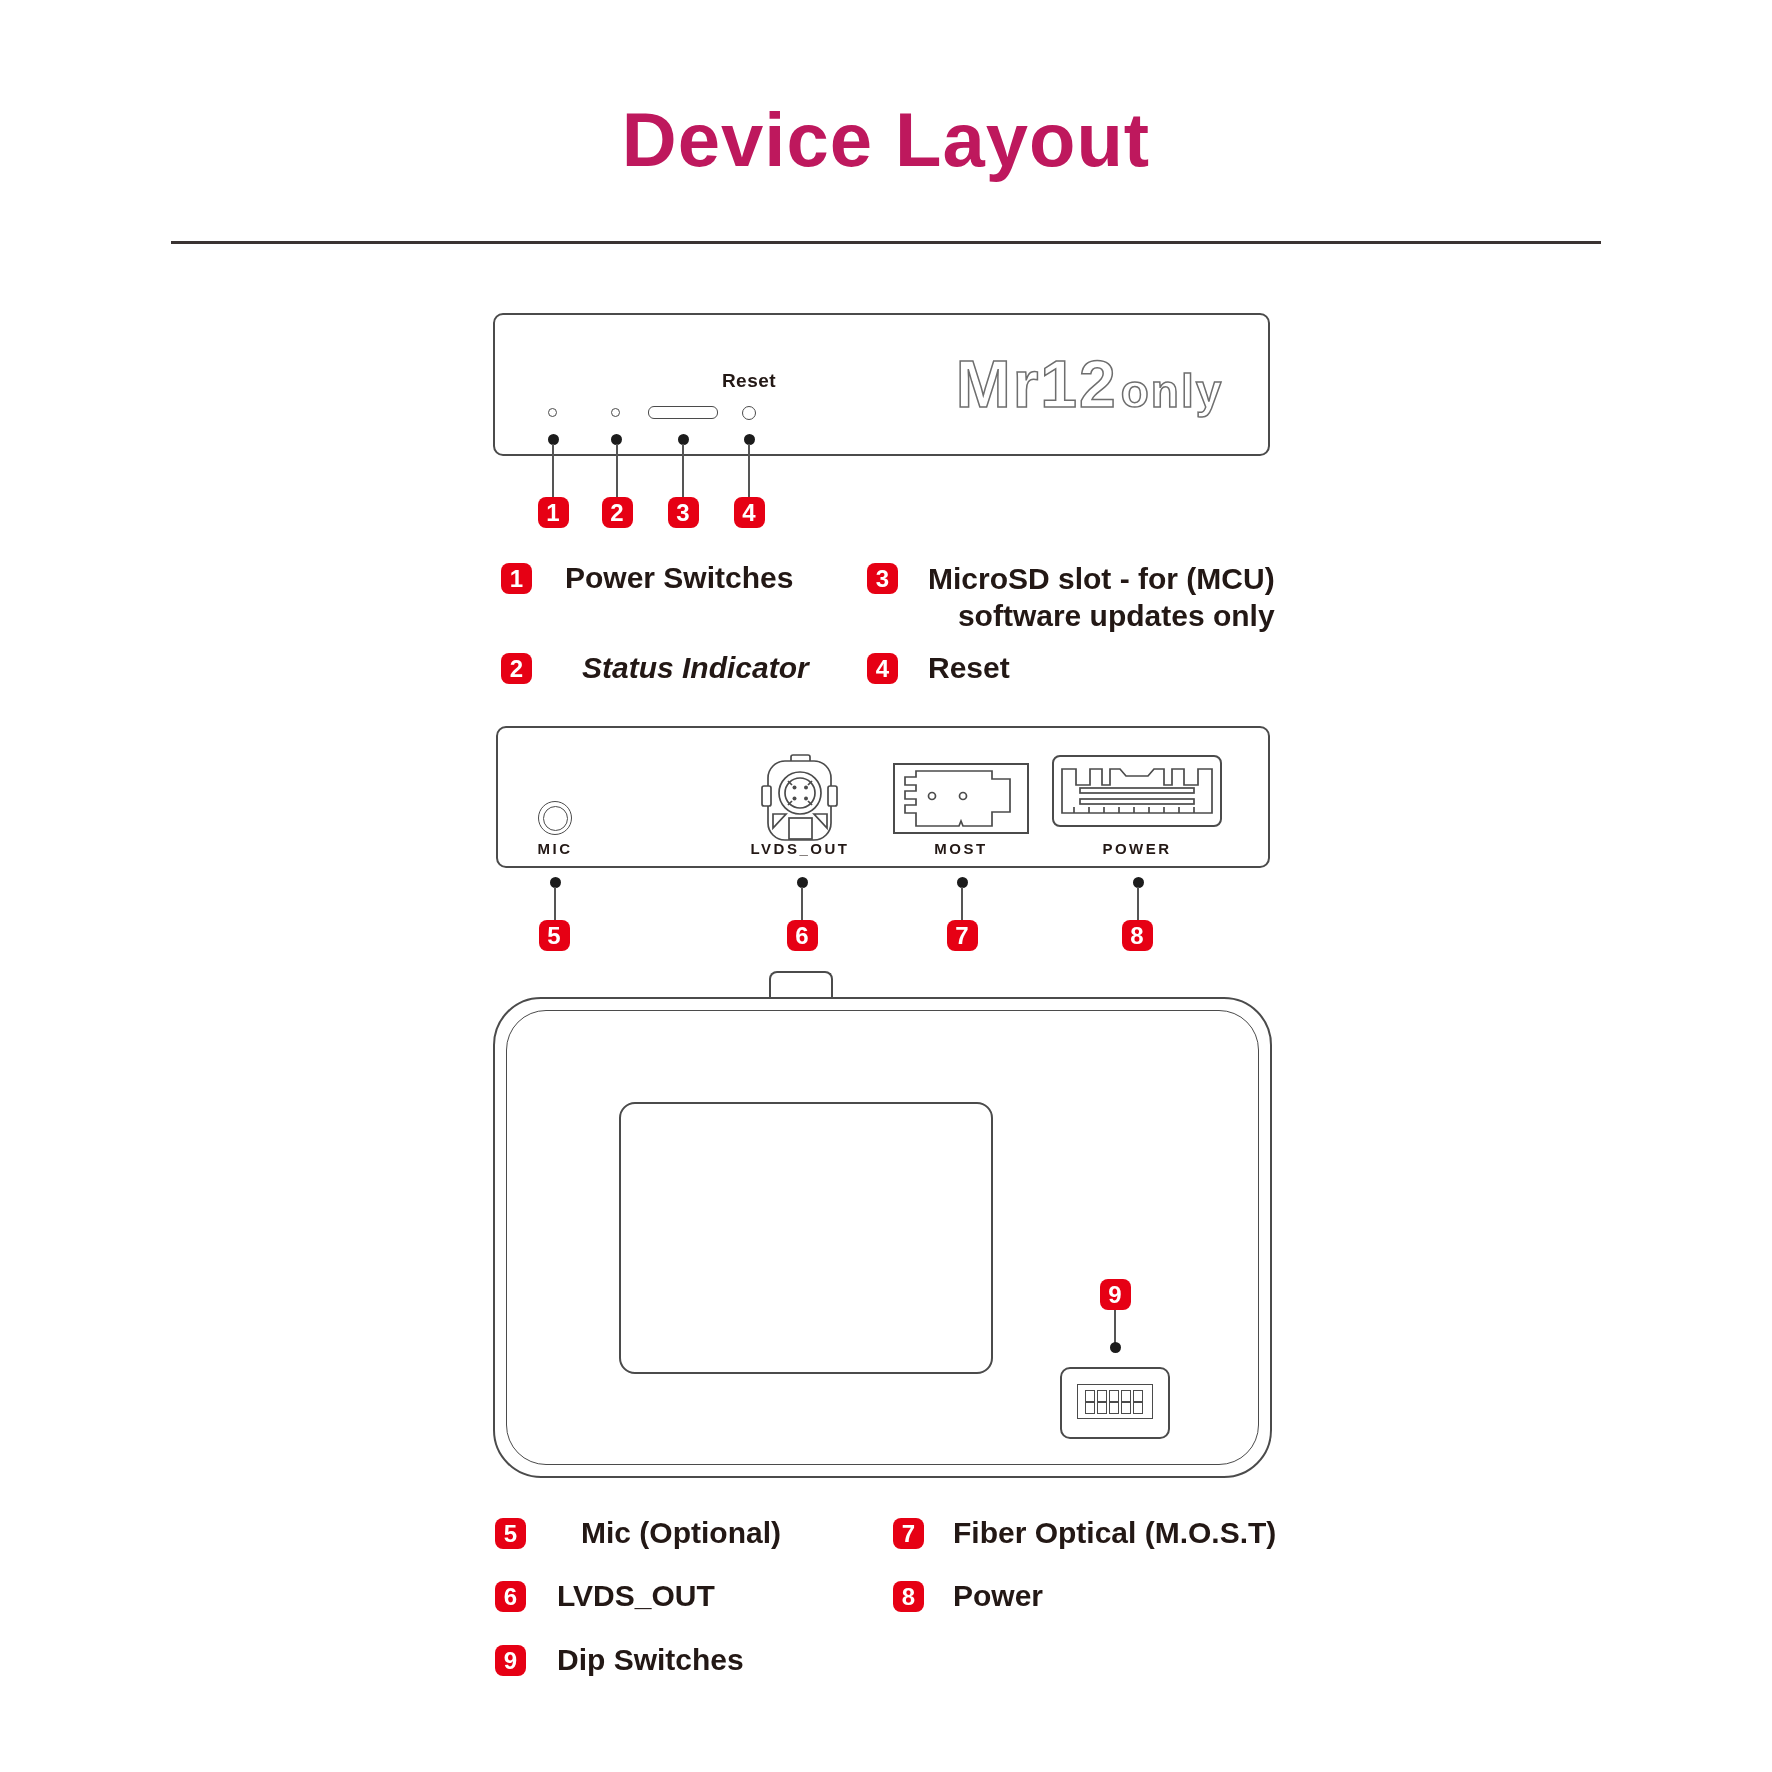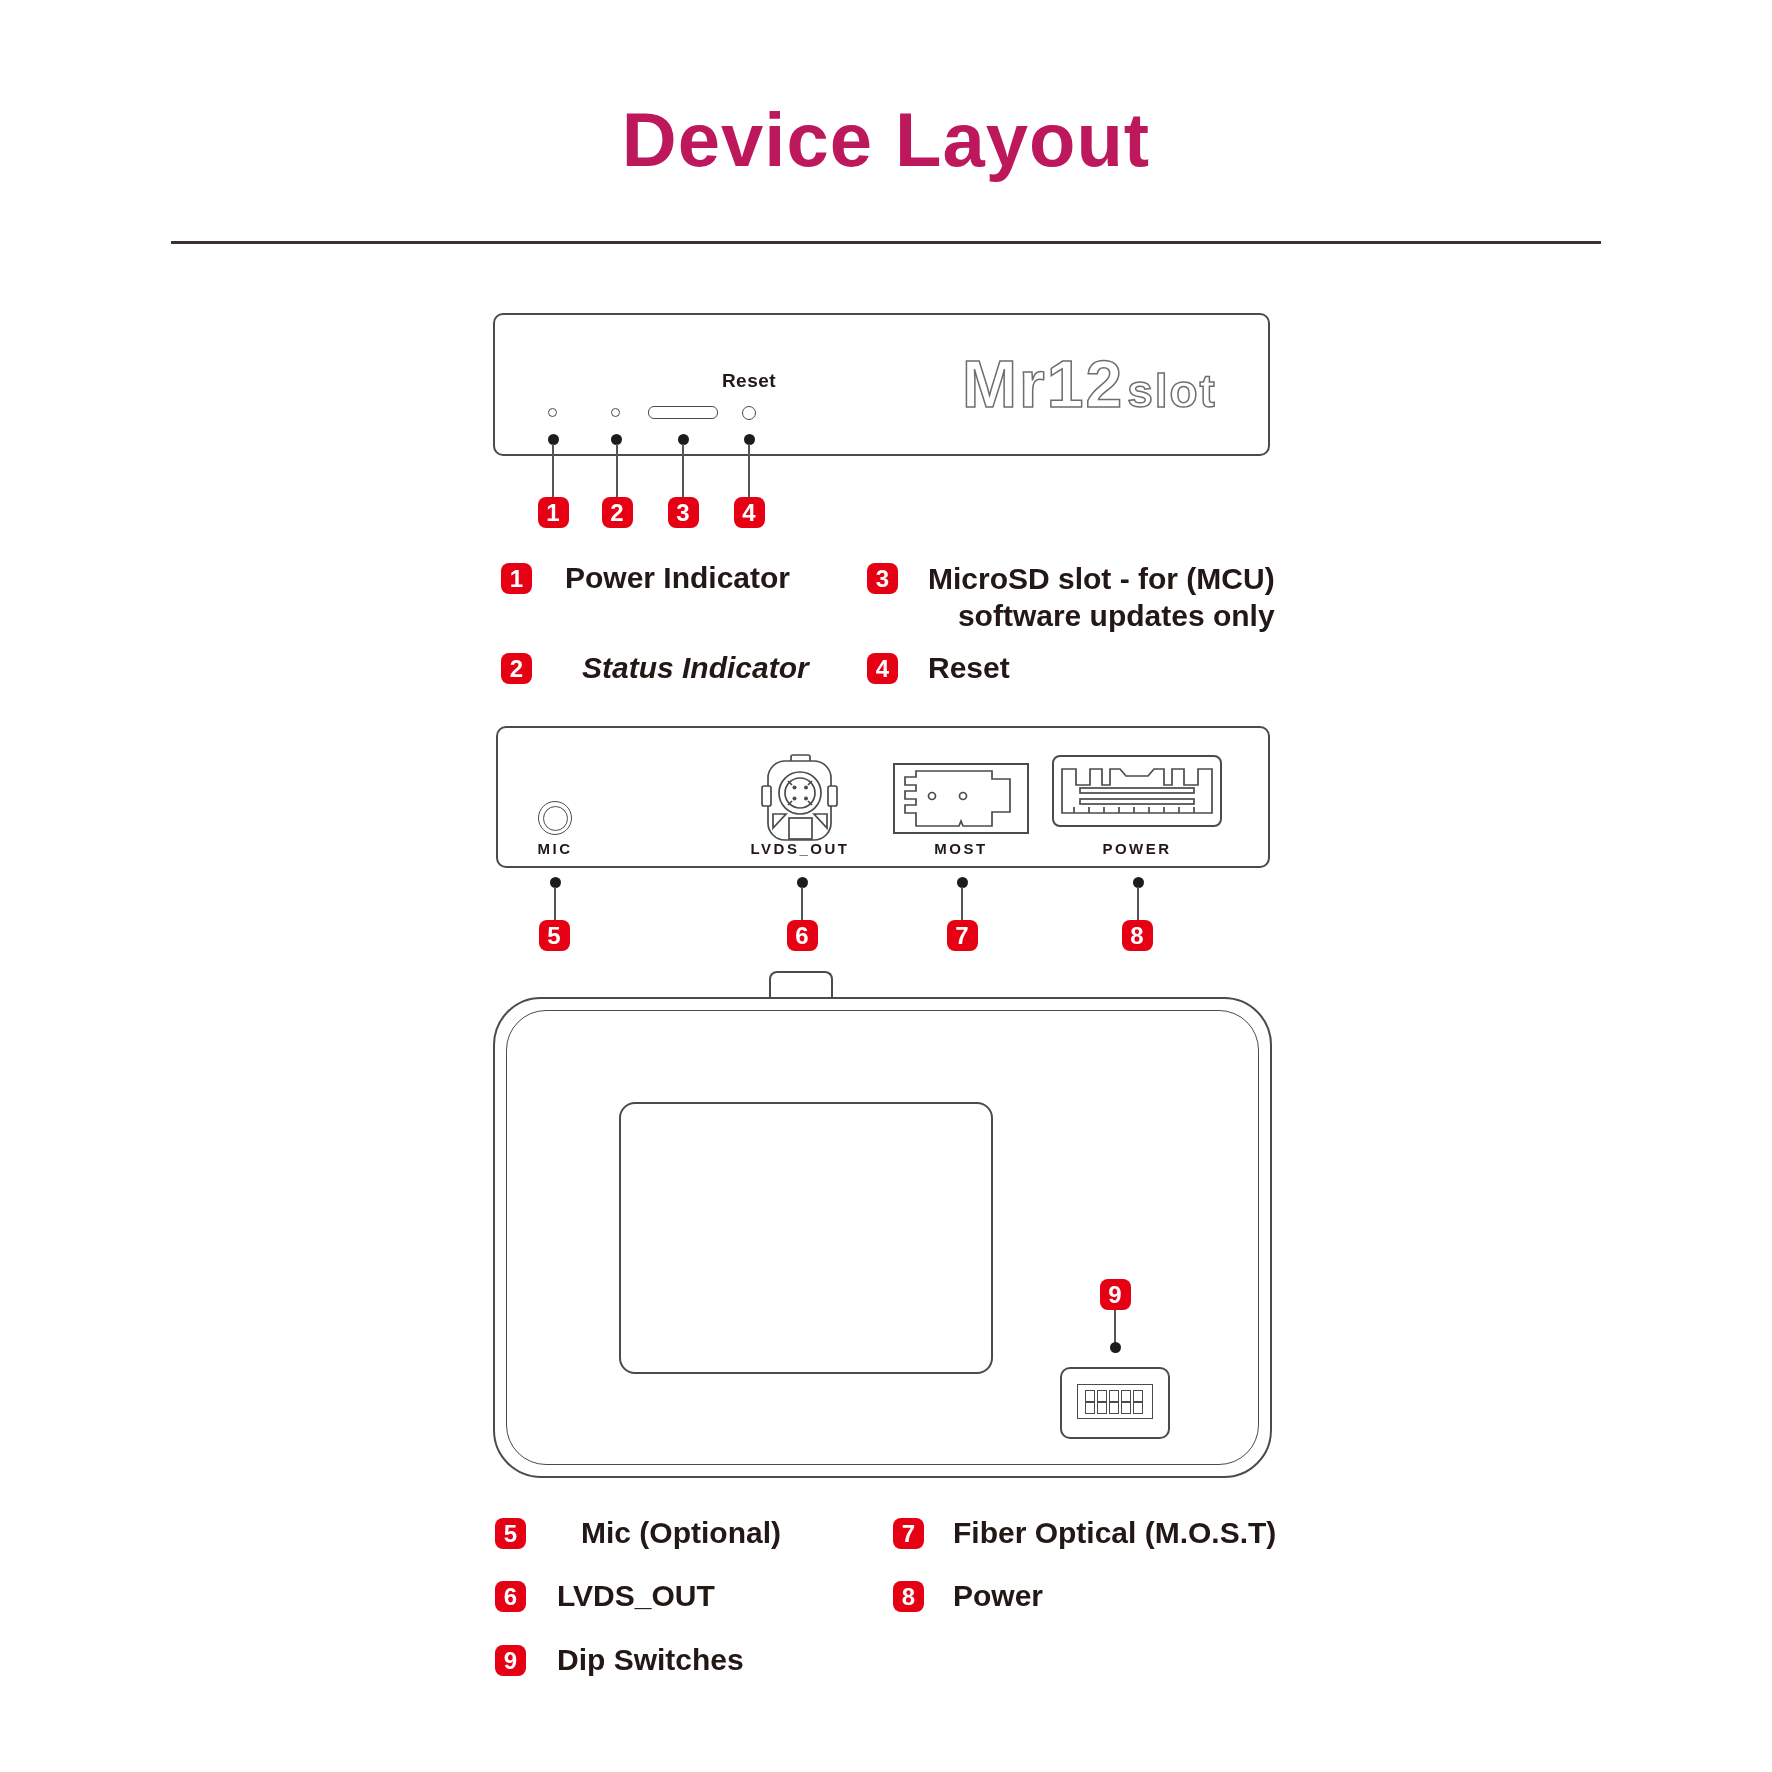--- a/index.html
+++ b/index.html
@@ -66,38 +66,38 @@
   <div class="abs panel" style="left:493px; top:313px; width:777px; height:143px;"></div>
 
   <div class="abs circ" style="left:548px; top:408px; width:9px; height:9px;"></div>
   <div class="abs circ" style="left:611px; top:408px; width:9px; height:9px;"></div>
   <div class="abs slot" style="left:648px; top:406px; width:70px; height:13px;"></div>
   <div class="abs cap cap-reset" style="left:689px; top:370px; width:120px;">Reset</div>
   <div class="abs circ" style="left:742px; top:406px; width:14px; height:14px;"></div>
 
   <div class="abs logo" style="left:912px; top:346px; width:265px; height:78px;">
     <span class="lg-b">Mr12</span>
-    <span class="lg-l">slot</span>
+    <span class="lg-l">only</span>
   </div>
 
   <div class="abs dot" style="left:547.5px; top:433.5px;"></div>
   <div class="abs dot" style="left:610.5px; top:433.5px;"></div>
   <div class="abs dot" style="left:677.5px; top:433.5px;"></div>
   <div class="abs dot" style="left:743.5px; top:433.5px;"></div>
   <div class="abs vline" style="left:552px; top:444px; height:53px;"></div>
   <div class="abs vline" style="left:615.5px; top:444px; height:53px;"></div>
   <div class="abs vline" style="left:682px; top:444px; height:53px;"></div>
   <div class="abs vline" style="left:748px; top:444px; height:53px;"></div>
   <div class="abs badge" style="left:537.5px; top:497px;">1</div>
   <div class="abs badge" style="left:601.5px; top:497px;">2</div>
   <div class="abs badge" style="left:667.5px; top:497px;">3</div>
   <div class="abs badge" style="left:733.5px; top:497px;">4</div>
 
   <div class="abs badge" style="left:501px; top:563px;">1</div>
-  <div class="abs leg" style="left:565px; top:560px;">Power Indicator</div>
+  <div class="abs leg" style="left:565px; top:560px;">Power Switches</div>
 
   <div class="abs badge" style="left:867px; top:563px;">3</div>
   <div class="abs leg leg2" style="left:928px; top:560px;text-align:right;">
     <div>MicroSD slot - for (MCU)</div>
     <div>software updates only</div>
   </div>
 
   <div class="abs badge" style="left:501px; top:653px;">2</div>
   <div class="abs leg" style="left:582px; top:650px;font-style:italic;">Status Indicator</div>
 

